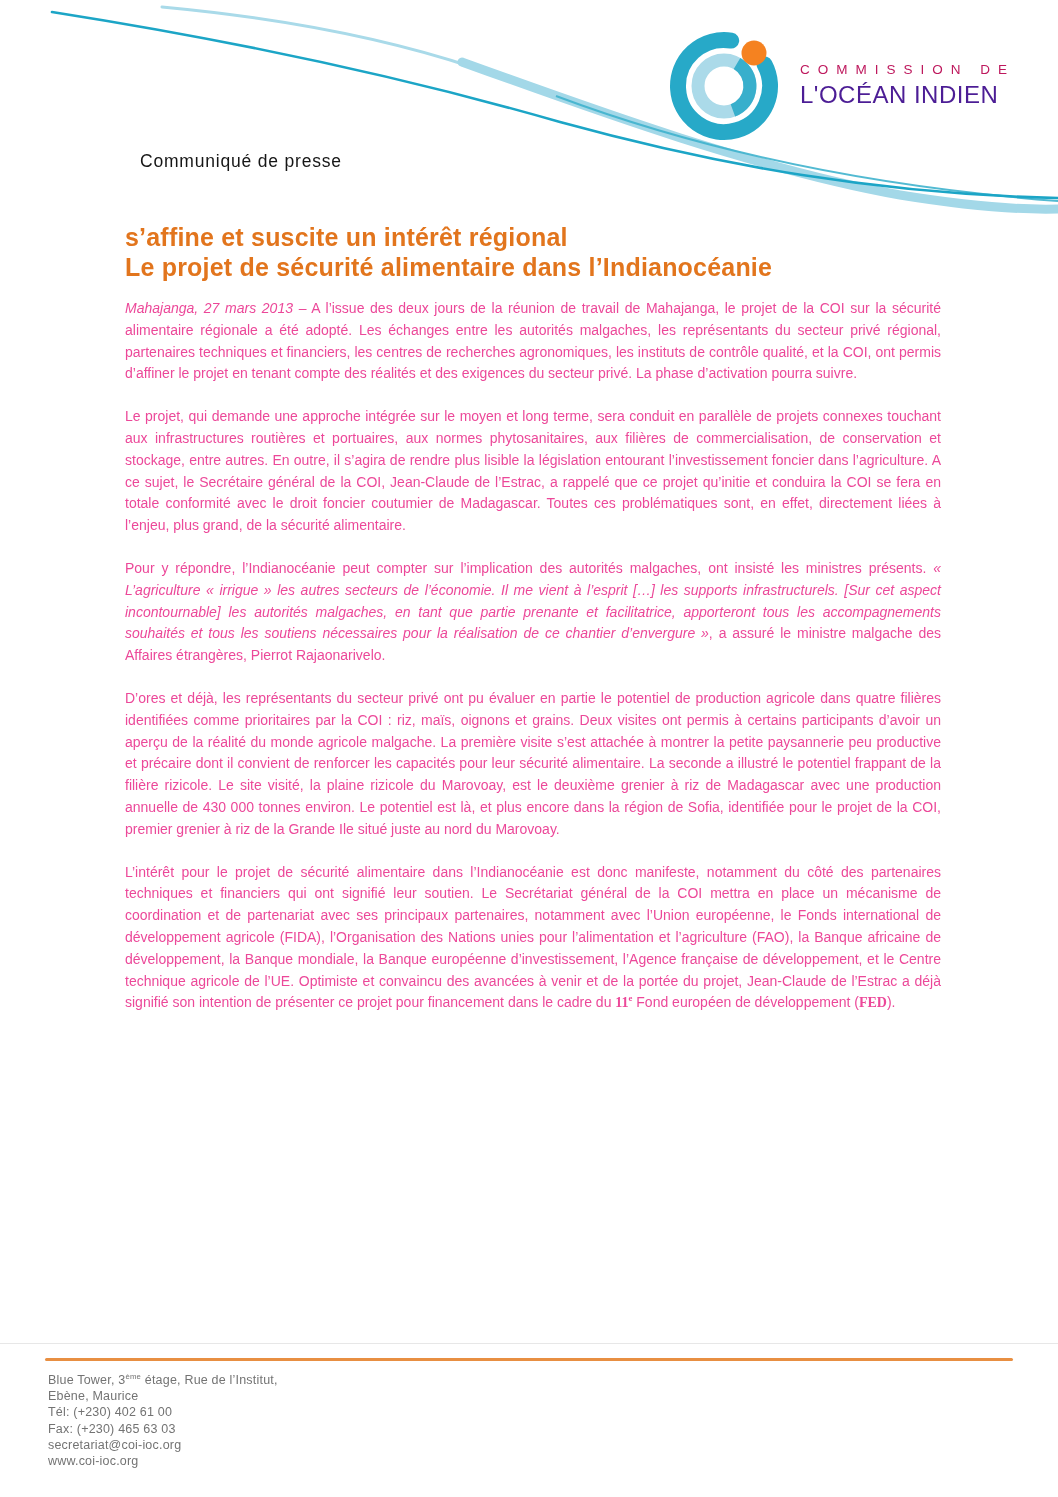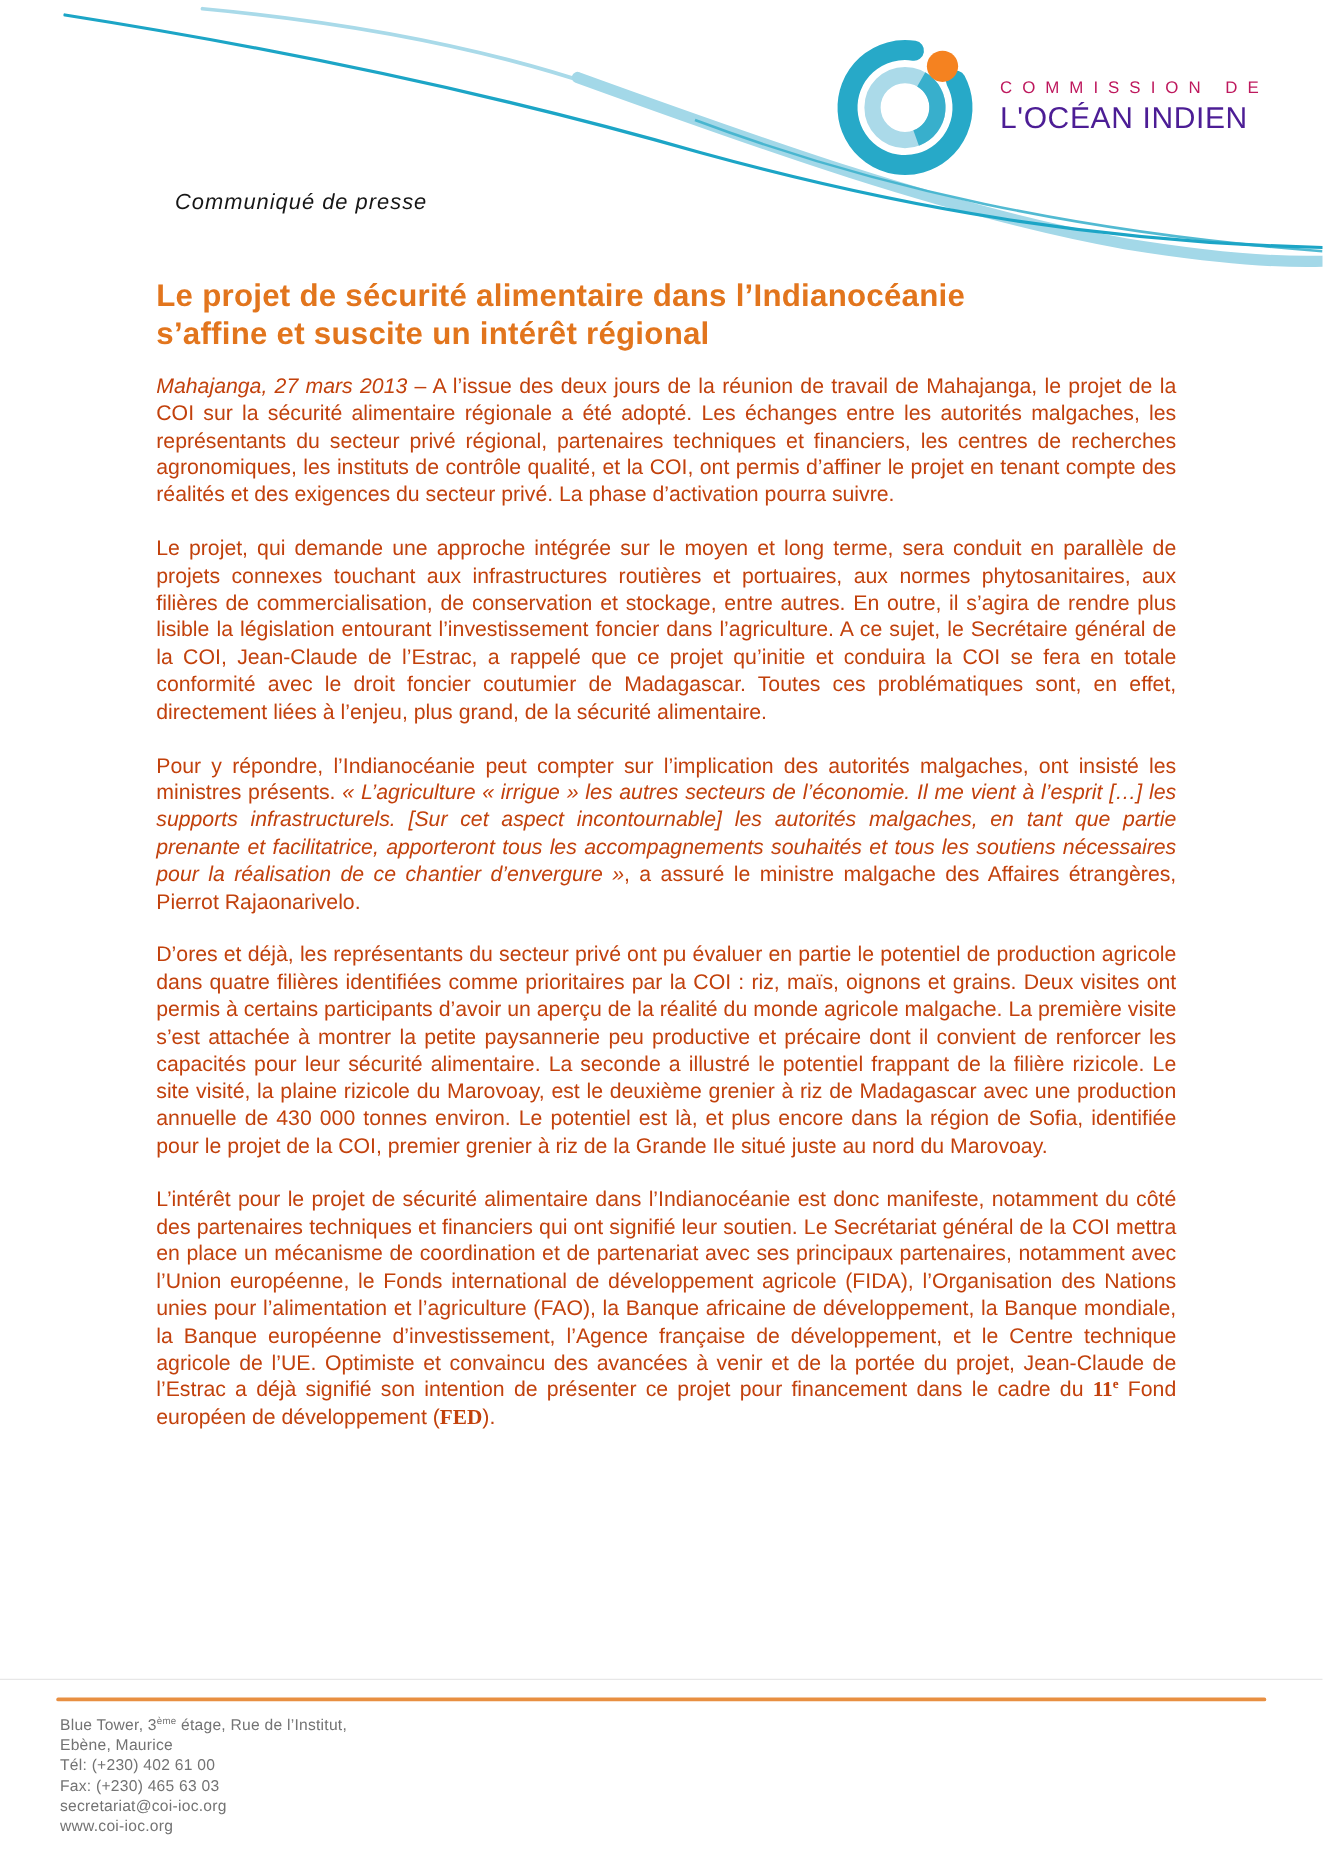--- a/index.html
+++ b/index.html
@@ -23,38 +23,38 @@
     font-weight:normal; white-space:nowrap;
   }
   .logo-line2 {
     font-size:24px; letter-spacing:0.5px; color:#4c1d95;
     margin-top:4px; white-space:nowrap;
   }
 
   
   .press-label {
     position:absolute; top:151px; left:140px;
-    font-style:italic; font-size:17.5px; letter-spacing:0.8px;
+    font-size:17.5px; letter-spacing:0.8px;
     color:#161616;
   }
 
   
   .article {
     position:absolute; top:222px; left:125px; right:117px;
   }
   .title {
     color:#E2751D; font-weight:bold;
     font-size:25px; line-height:30px; letter-spacing:0.2px;
     margin-bottom:16px;
   }
   .para {
-    font-size:17px; line-height:21.8px;
+    font-size:14px; line-height:21.8px;
     text-align:justify;
     margin-bottom:21px;
-    color:#c2410c;
+    color:#ec4899;
   }
   .para:last-child { margin-bottom:0; }
   .it { font-style:italic; }
   .bd { font-weight:bold;font-family:Liberation Serif, serif; }
   sup { font-size:62%; vertical-align:super; line-height:0; }
 
   
   .footer-faint-rule {
     position:absolute; top:1343px; left:0; right:0; height:1px;
     background:#e7e7e7;
@@ -89,22 +89,22 @@
   </svg>
   <div class="logo-text">
     <div class="logo-line1">COMMISSION DE</div>
     <div class="logo-line2">L'OCÉAN INDIEN</div>
   </div>
 
   <div class="press-label">Communiqué de presse</div>
 
   <div class="article">
     <div class="title">
+      <div>s’affine et suscite un intérêt régional</div>
       <div>Le projet de sécurité alimentaire dans l’Indianocéanie</div>
-      <div>s’affine et suscite un intérêt régional</div>
     </div>
     <div>
         <p class="para"><span class="it">Mahajanga, 27 mars 2013</span><span> – A l’issue des deux jours de la réunion de travail de Mahajanga, le projet de la COI sur la sécurité alimentaire régionale a été adopté. Les échanges entre les autorités malgaches, les représentants du secteur privé régional, partenaires techniques et financiers, les centres de recherches agronomiques, les instituts de contrôle qualité, et la COI, ont permis d’affiner le projet en tenant compte des réalités et des exigences du secteur privé. La phase d’activation pourra suivre.</span></p>
         <p class="para"><span>Le projet, qui demande une approche intégrée sur le moyen et long terme, sera conduit en parallèle de projets connexes touchant aux infrastructures routières et portuaires, aux normes phytosanitaires, aux filières de commercialisation, de conservation et stockage, entre autres. En outre, il s’agira de rendre plus lisible la législation entourant l’investissement foncier dans l’agriculture. A ce sujet, le Secrétaire général de la COI, Jean-Claude de l’Estrac, a rappelé que ce projet qu’initie et conduira la COI se fera en totale conformité avec le droit foncier coutumier de Madagascar. Toutes ces problématiques sont, en effet, directement liées à l’enjeu, plus grand, de la sécurité alimentaire.</span></p>
         <p class="para"><span>Pour y répondre, l’Indianocéanie peut compter sur l’implication des autorités malgaches, ont insisté les ministres présents. </span><span class="it">« L’agriculture « irrigue » les autres secteurs de l’économie. Il me vient à l’esprit […] les supports infrastructurels. [Sur cet aspect incontournable] les autorités malgaches, en tant que partie prenante et facilitatrice, apporteront tous les accompagnements souhaités et tous les soutiens nécessaires pour la réalisation de ce chantier d’envergure »</span><span>, a assuré le ministre malgache des Affaires étrangères, Pierrot Rajaonarivelo.</span></p>
         <p class="para"><span>D’ores et déjà, les représentants du secteur privé ont pu évaluer en partie le potentiel de production agricole dans quatre filières identifiées comme prioritaires par la COI : riz, maïs, oignons et grains. Deux visites ont permis à certains participants d’avoir un aperçu de la réalité du monde agricole malgache. La première visite s’est attachée à montrer la petite paysannerie peu productive et précaire dont il convient de renforcer les capacités pour leur sécurité alimentaire. La seconde a illustré le potentiel frappant de la filière rizicole. Le site visité, la plaine rizicole du Marovoay, est le deuxième grenier à riz de Madagascar avec une production annuelle de 430 000 tonnes environ. Le potentiel est là, et plus encore dans la région de Sofia, identifiée pour le projet de la COI, premier grenier à riz de la Grande Ile situé juste au nord du Marovoay.</span></p>
         <p class="para"><span>L’intérêt pour le projet de sécurité alimentaire dans l’Indianocéanie est donc manifeste, notamment du côté des partenaires techniques et financiers qui ont signifié leur soutien. Le Secrétariat général de la COI mettra en place un mécanisme de coordination et de partenariat avec ses principaux partenaires, notamment avec l’Union européenne, le Fonds international de développement agricole (FIDA), l’Organisation des Nations unies pour l’alimentation et l’agriculture (FAO), la Banque africaine de développement, la Banque mondiale, la Banque européenne d’investissement, l’Agence française de développement, et le Centre technique agricole de l’UE. Optimiste et convaincu des avancées à venir et de la portée du projet, Jean-Claude de l’Estrac a déjà signifié son intention de présenter ce projet pour financement dans le cadre du </span><span class="bd">11</span><sup class="bd">e</sup><span> Fond européen de développement (</span><span class="bd">FED</span><span>).</span></p>
       </div>
   </div>
 

